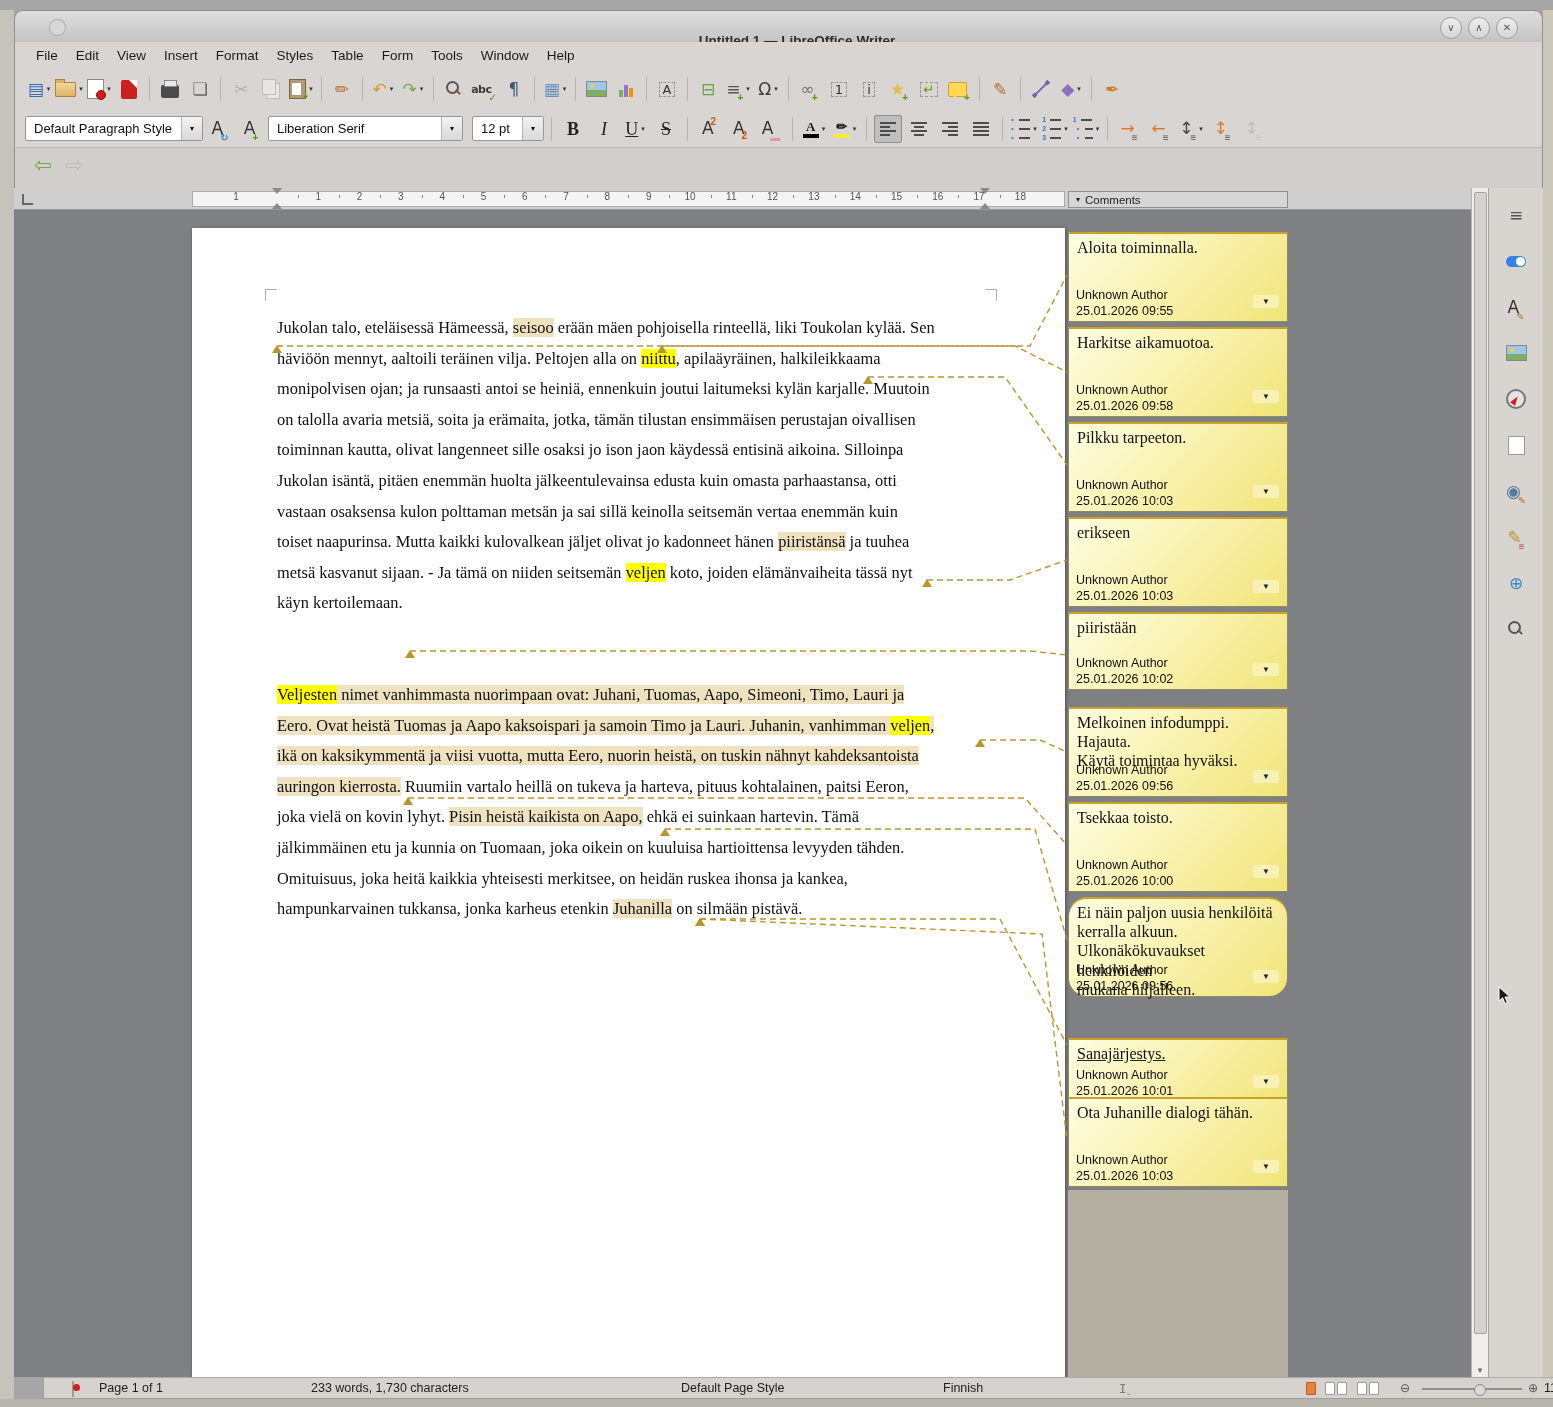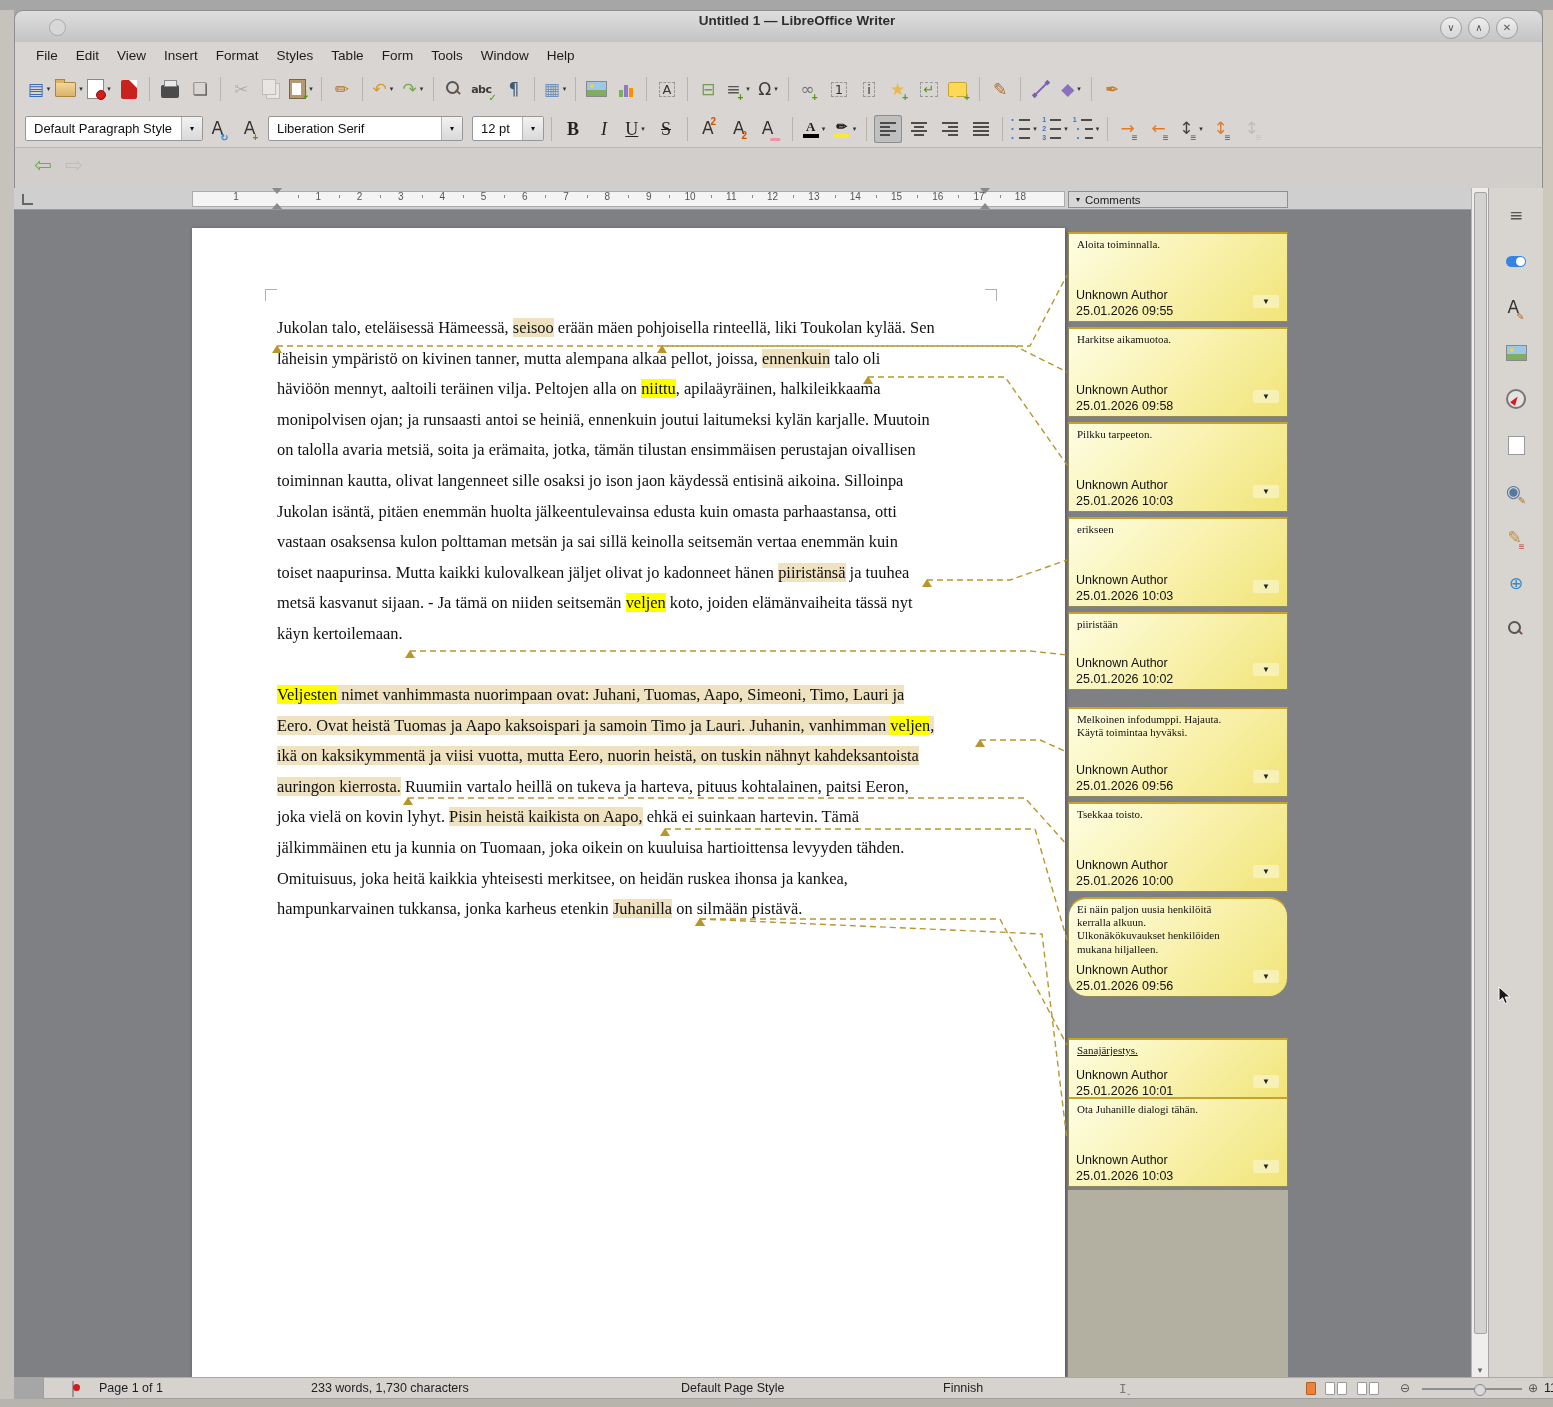--- a/index.html
+++ b/index.html
@@ -2,21 +2,21 @@
 <html><head>
 <meta charset="utf-8">
 <style>
   html,body{margin:0;padding:0;background:#9a9a9a;}
   #screen{position:relative;width:1553px;height:1407px;background:#a6a6a6;overflow:hidden;
           font-family:"Liberation Sans","DejaVu Sans",sans-serif;color:#222;}
   .abs{position:absolute;}
   
   #titlebar{left:14px;top:10px;width:1529px;height:32px;background:linear-gradient(#dedede,#c4c4c4);
             border:1px solid #8f8f8f;border-bottom:none;border-radius:9px 9px 0 0;box-sizing:border-box;}
-  #title{position:absolute;left:0;right:0;top:2px;text-align:center;font-weight:bold;font-size:13.5px;color:#2e2e2e;padding-left:37px;}
+  #title{position:absolute;left:0;right:0;top:22px;text-align:center;font-weight:bold;font-size:13.5px;color:#2e2e2e;padding-left:37px;}
   #tb-dot{position:absolute;left:34px;top:8px;width:15px;height:15px;border-radius:50%;
           background:#d8d8d8;border:1px solid #a8a8a8;}
   .winbtn{position:absolute;top:6px;width:20px;height:20px;border-radius:50%;border:1px solid #9f9f9f;
           background:linear-gradient(#efefef,#d5d5d5);text-align:center;line-height:19px;font-size:10px;color:#555;}
   #menubar{left:14px;top:42px;width:1529px;height:26px;background:#d9d5d2;display:flex;align-items:center;
            padding-left:12px;box-sizing:border-box;border-left:1px solid #8f8f8f;border-right:1px solid #8f8f8f;}
   .menu-item{padding:3px 9px;font-size:13.5px;color:#1c1c1c;border-radius:3px;}
   
   #toolbar{left:14px;top:68px;width:1529px;height:42px;background:#d9d5d2;display:flex;align-items:center;
            padding-left:10px;gap:2px;box-sizing:border-box;border-left:1px solid #8f8f8f;border-right:1px solid #8f8f8f;}
@@ -108,21 +108,21 @@
   .h1{background:#efe2c0;}
   .h2{background:#ffff00;}
   .cmark{position:absolute;width:11px;height:11px;}
   .cmark.tl{border-left:1px solid #b0b0b0;border-top:1px solid #b0b0b0;}
   .cmark.tr{border-right:1px solid #b0b0b0;border-top:1px solid #b0b0b0;}
   #connectors{position:absolute;left:0;top:0;pointer-events:none;z-index:5;}
   
   .note{position:absolute;left:1054px;width:220px;box-sizing:border-box;z-index:6;
         background:linear-gradient(135deg,#fefee3 0%,#f8f0a8 55%,#f1e478 100%);
         border:1px solid #8f8a62;border-top:2px solid #c9a227;}
-  .note-text{padding:4px 8px 0;font-family:"Liberation Serif","DejaVu Serif",serif;font-size:11px;line-height:1.2;color:#111;}
+  .note-text{padding:4px 8px 0;font-family:"Liberation Serif","DejaVu Serif",serif;font-size:16px;line-height:1.2;color:#111;}
   .note-author{position:absolute;left:7px;bottom:19px;font-size:12.5px;color:#111;}
   .note-date{position:absolute;left:7px;bottom:3px;font-size:12.5px;color:#111;}
   .note-dd{position:absolute;right:8px;bottom:13px;width:26px;height:13px;background:#f7f1b5;border-radius:2px;
            text-align:center;font-size:8px;line-height:13px;color:#222;}
   #notes-tail{position:absolute;left:1054px;width:220px;background:#b3b0a2;z-index:4;}
   
   #vscroll{left:1471px;top:188px;width:17px;height:1189px;background:#efeeed;border-left:1px solid #b5b5b5;box-sizing:border-box;}
   #vthumb{position:absolute;left:2px;top:4px;width:11px;height:1140px;background:#d4d3d2;border:1px solid #a5a5a5;border-radius:2px;}
   #vdown{position:absolute;left:0;bottom:2px;width:100%;text-align:center;font-size:9px;color:#666;}
   #sidebar{left:1488px;top:188px;width:55px;height:1189px;background:#d8d4d0;border-left:1px solid #a5a5a5;box-sizing:border-box;
@@ -501,21 +501,20 @@
       <span>Comments</span>
     </span>
   </div>
 
   <div class="abs" id="canvas">
     <div id="page">
       <span class="cmark tl" style="left:73px;top:61px;"></span>
       <span class="cmark tr" style="left:793px;top:61px;"></span>
     <div class="para" style="top: 85px;">
           <div class="line"><span class="h0">Jukolan talo, eteläisessä Hämeessä, </span><span class="h1">seisoo</span><span class="h0"> erään mäen pohjoisella rinteellä, liki Toukolan kylää. Sen</span></div>
-          <div class="line"><span class="h0">läheisin ympäristö on kivinen tanner, mutta alempana alkaa pellot, joissa, </span><span class="h1">ennenkuin</span><span class="h0"> talo oli</span></div>
           <div class="line"><span class="h0">häviöön mennyt, aaltoili teräinen vilja. Peltojen alla on </span><span class="h2">niittu</span><span class="h0">, apilaäyräinen, halkileikkaama</span></div>
           <div class="line"><span class="h0">monipolvisen ojan; ja runsaasti antoi se heiniä, ennenkuin joutui laitumeksi kylän karjalle. Muutoin</span></div>
           <div class="line"><span class="h0">on talolla avaria metsiä, soita ja erämaita, jotka, tämän tilustan ensimmäisen perustajan oivallisen</span></div>
           <div class="line"><span class="h0">toiminnan kautta, olivat langenneet sille osaksi jo ison jaon käydessä entisinä aikoina. Silloinpa</span></div>
           <div class="line"><span class="h0">Jukolan isäntä, pitäen enemmän huolta jälkeentulevainsa edusta kuin omasta parhaastansa, otti</span></div>
           <div class="line"><span class="h0">vastaan osaksensa kulon polttaman metsän ja sai sillä keinolla seitsemän vertaa enemmän kuin</span></div>
           <div class="line"><span class="h0">toiset naapurinsa. Mutta kaikki kulovalkean jäljet olivat jo kadonneet hänen </span><span class="h1">piiristänsä</span><span class="h0"> ja tuuhea</span></div>
           <div class="line"><span class="h0">metsä kasvanut sijaan. - Ja tämä on niiden seitsemän </span><span class="h2">veljen</span><span class="h0"> koto, joiden elämänvaiheita tässä nyt</span></div>
           <div class="line"><span class="h0">käyn kertoilemaan.</span></div>
         </div>

